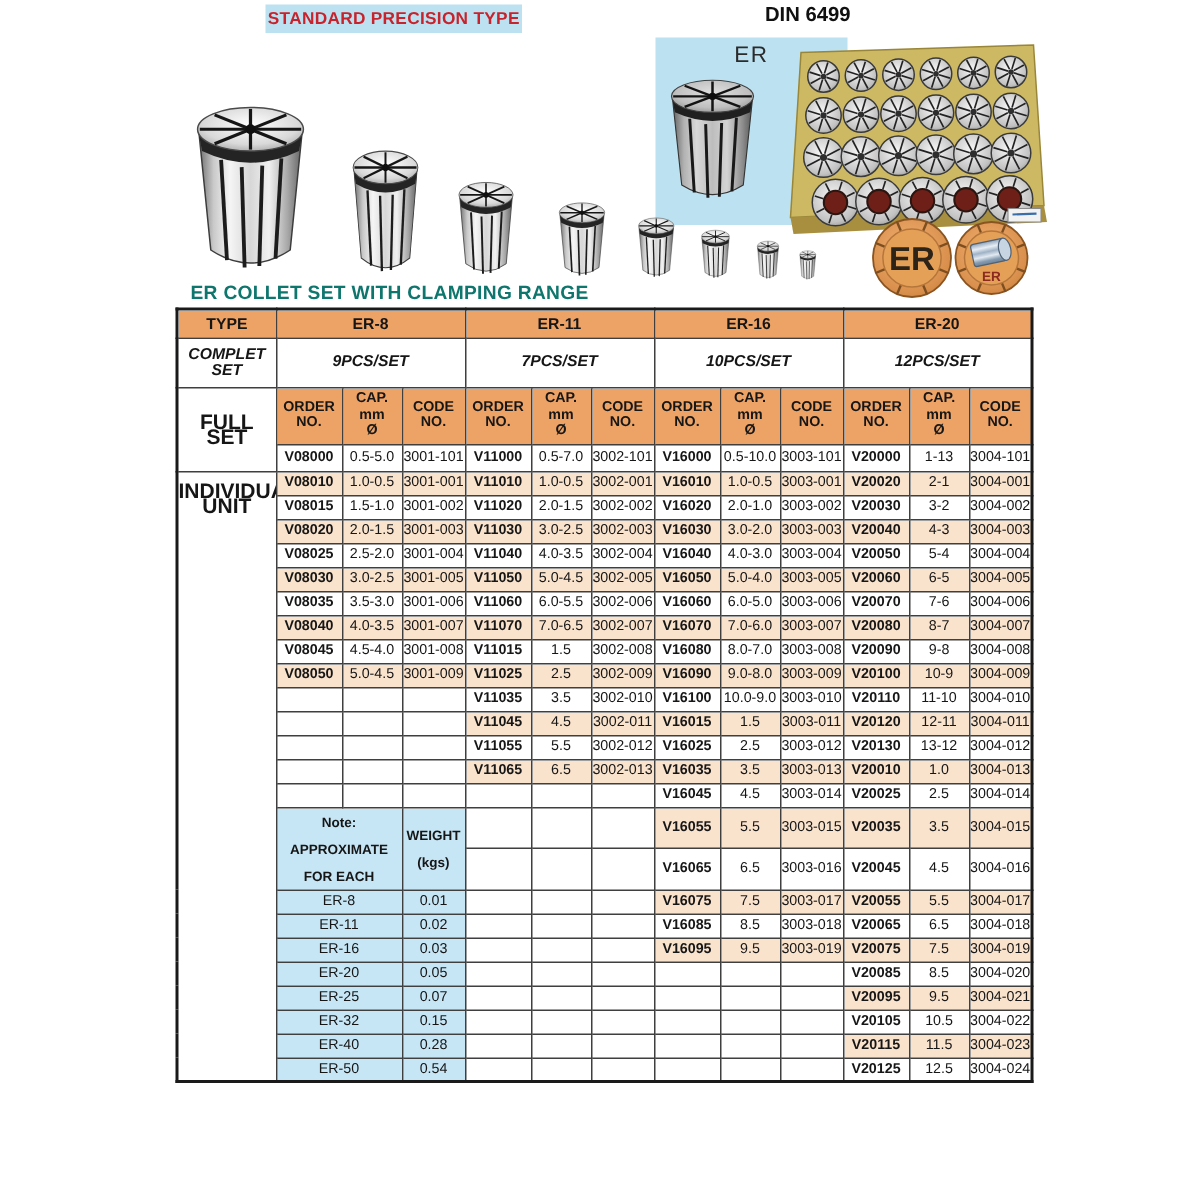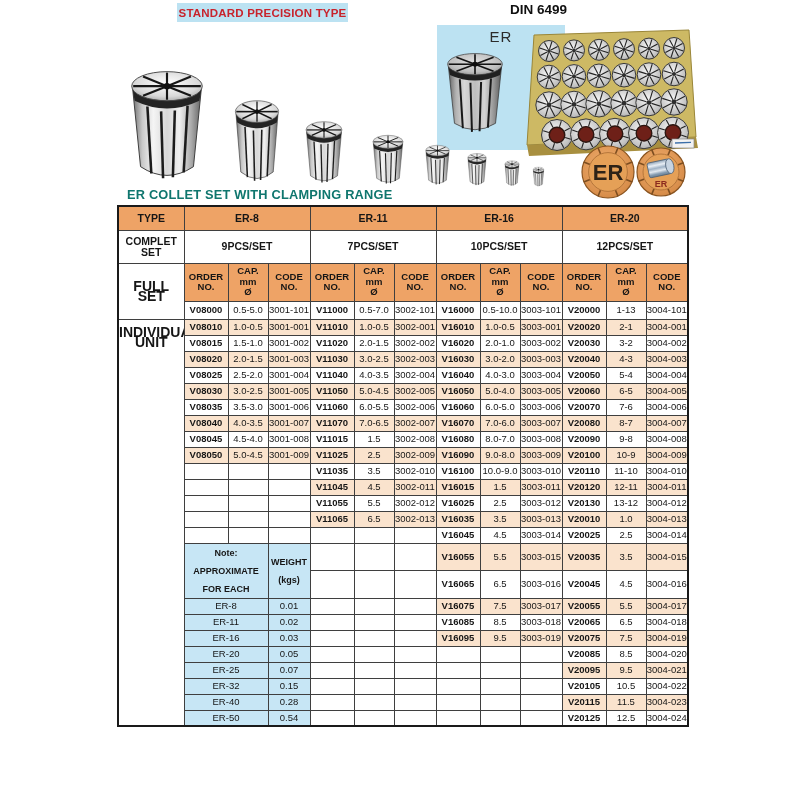--- a/index.html
+++ b/index.html
@@ -27,22 +27,22 @@
   
   .tbl-wrap{position:absolute;left:117px;top:205px;}
   table{border-collapse:collapse;table-layout:fixed;width:570px;border:2px solid #1a1a1a;}
   td{border:1px solid #3f3f3f;text-align:center;vertical-align:middle;padding:0;
      font-size:9.5px;line-height:10.5px;color:#161616;overflow:hidden;}
   .orange{background:var(--orange);}
   .peach{background:var(--peach);}
   .blue{background:var(--note-blue);}
   .bold{font-weight:bold;}
   .pre{white-space:pre-line;}
-  tr.h1{height:24px;} tr.h1 td{font-size:10.5px;}
-  tr.h2{height:33px;} tr.h2 td{font-size:10.5px;}
+  tr.h1{height:19px;} tr.h1 td{font-size:10.5px;}
+  tr.h2{height:33px;font-style:italic;} tr.h2 td{font-size:10.5px;}
   tr.h3{height:38px;}
   tr.fullset{height:18px;}
   tr.ind{height:16px;}
   td.rowhdr{font-size:14px;}
   td.topalign{vertical-align:top;padding-top:7px;}
   td.ordercell{font-weight:bold;}
   td.notehdr{font-size:9px;line-height:18px;}
 </style>
 </head>
 <body>

